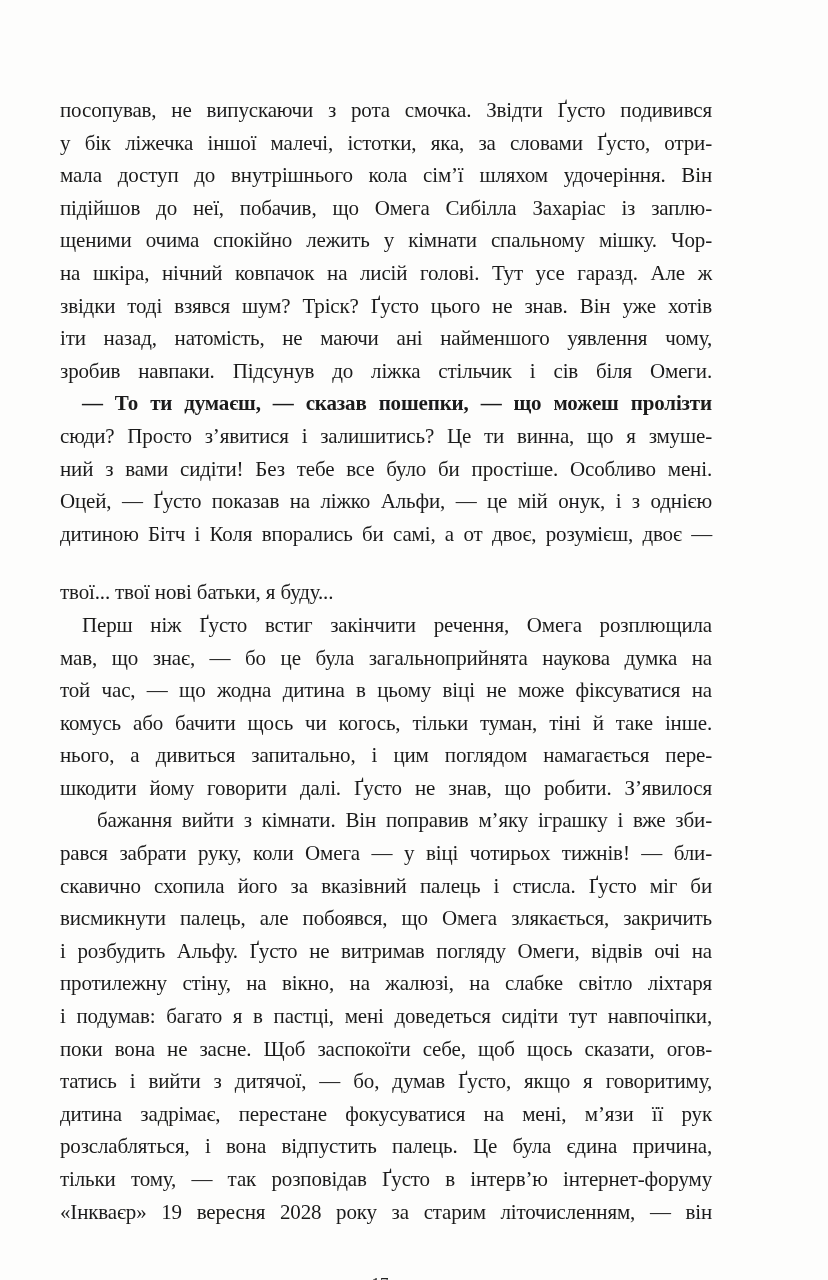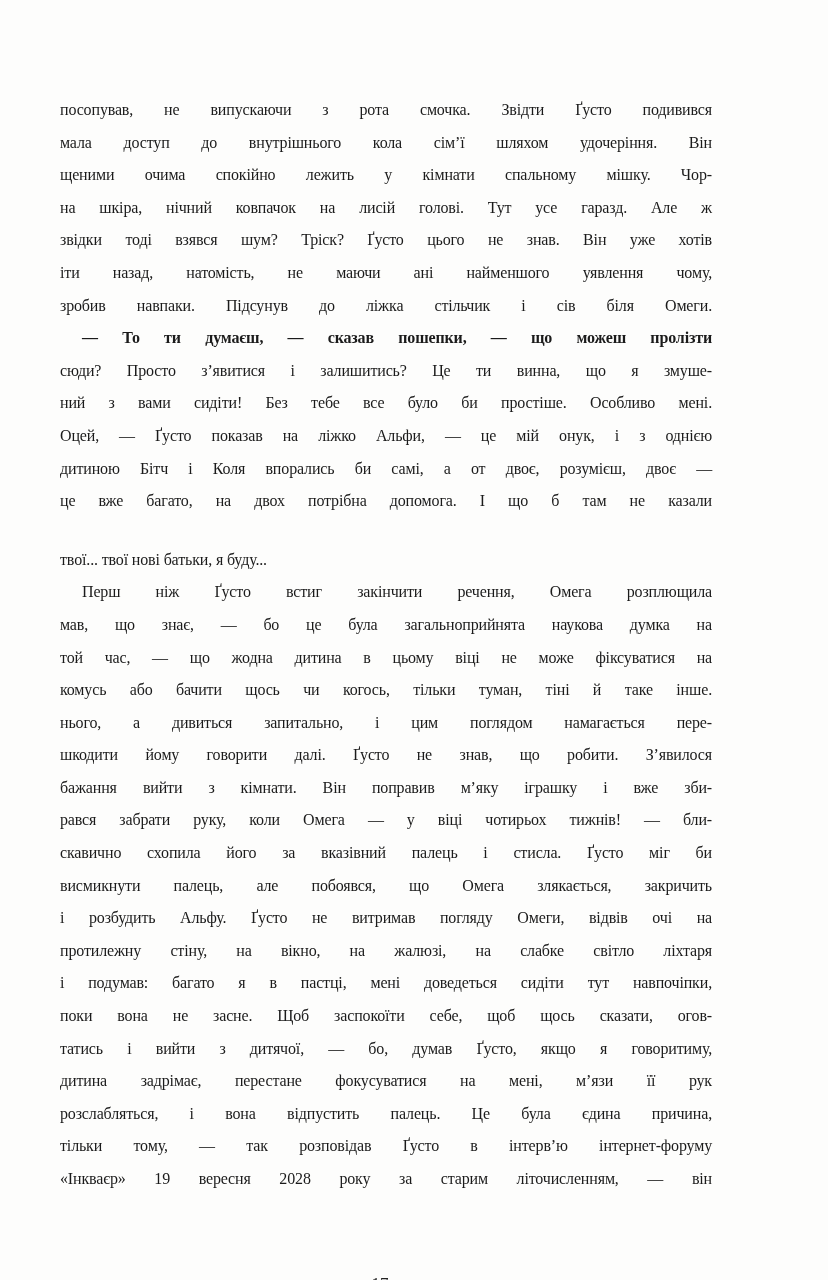--- a/index.html
+++ b/index.html
@@ -18,21 +18,21 @@
   .page {
     position: absolute;
     left: 60px;
     top: 94px;
     width: 652px;
   }
   .line {
     display: block;
     height: 32.6px;
     line-height: 32.6px;
-    font-size: 16px;
+    font-size: 21px;
     white-space: nowrap;
     text-align: justify;
     text-align-last: justify;
     letter-spacing: -0.15px;
   }
   .line.last {
     text-align-last: left;
   }
   .line.indent {
     padding-left: 22px;
@@ -45,40 +45,41 @@
     text-align: center;
     font-size: 17px;
     color: #222;
   }
 </style>
 </head>
 <body>
 
 <div class="page" id="page-body">
     <span class="line" style="display: block;">посопував, не випускаючи з рота смочка. Звідти Ґусто подивився</span>
+    <span class="line" style="display: block;">у бік ліжечка іншої малечі, істотки, яка, за словами Ґусто, отри-</span>
     <span class="line" style="display: block;">мала доступ до внутрішнього кола сім’ї шляхом удочеріння. Він</span>
+    <span class="line" style="display: block;">підійшов до неї, побачив, що Омега Сибілла Захаріас із заплю-</span>
     <span class="line" style="display: block;">щеними очима спокійно лежить у кімнати спальному мішку. Чор-</span>
     <span class="line" style="display: block;">на шкіра, нічний ковпачок на лисій голові. Тут усе гаразд. Але ж</span>
     <span class="line" style="display: block;">звідки тоді взявся шум? Тріск? Ґусто цього не знав. Він уже хотів</span>
     <span class="line" style="display: block;">іти назад, натомість, не маючи ані найменшого уявлення чому,</span>
     <span class="line" style="display: block;">зробив навпаки. Підсунув до ліжка стільчик і сів біля Омеги.</span>
     <span class="line indent" style="display: block; font-weight: bold;">— То ти думаєш, — сказав пошепки, — що можеш пролізти</span>
     <span class="line" style="display: block;">сюди? Просто з’явитися і залишитись? Це ти винна, що я змуше-</span>
     <span class="line" style="display: block;">ний з вами сидіти! Без тебе все було би простіше. Особливо мені.</span>
     <span class="line" style="display: block;">Оцей, — Ґусто показав на ліжко Альфи, — це мій онук, і з однією</span>
     <span class="line" style="display: block;">дитиною Бітч і Коля впорались би самі, а от двоє, розумієш, двоє —</span>
-    <span class="line" style="display: block;">це вже багато, на двох потрібна допомога. І що б там не казали</span>
     <span class="line last" style="display: block; margin-top: 26px;">твої... твої нові батьки, я буду...</span>
     <span class="line indent" style="display: block;">Перш ніж Ґусто встиг закінчити речення, Омега розплющила</span>
     <span class="line" style="display: block;">мав, що знає, — бо це була загальноприйнята наукова думка на</span>
     <span class="line" style="display: block;">той час, — що жодна дитина в цьому віці не може фіксуватися на</span>
     <span class="line" style="display: block;">комусь або бачити щось чи когось, тільки туман, тіні й таке інше.</span>
     <span class="line" style="display: block;">нього, а дивиться запитально, і цим поглядом намагається пере-</span>
     <span class="line" style="display: block;">шкодити йому говорити далі. Ґусто не знав, що робити. З’явилося</span>
-    <span class="line" style="display: block;">бажання вийти з кімнати. Він поправив м’яку іграшку і вже зби-</span>
+    <span class="line" style="display: block; margin-left: 37px;">бажання вийти з кімнати. Він поправив м’яку іграшку і вже зби-</span>
     <span class="line" style="display: block;">рався забрати руку, коли Омега — у віці чотирьох тижнів! — бли-</span>
     <span class="line" style="display: block;">скавично схопила його за вказівний палець і стисла. Ґусто міг би</span>
     <span class="line" style="display: block;">висмикнути палець, але побоявся, що Омега злякається, закричить</span>
     <span class="line" style="display: block;">і розбудить Альфу. Ґусто не витримав погляду Омеги, відвів очі на</span>
     <span class="line" style="display: block;">протилежну стіну, на вікно, на жалюзі, на слабке світло ліхтаря</span>
     <span class="line" style="display: block;">і подумав: багато я в пастці, мені доведеться сидіти тут навпочіпки,</span>
     <span class="line" style="display: block;">поки вона не засне. Щоб заспокоїти себе, щоб щось сказати, огов-</span>
     <span class="line" style="display: block;">татись і вийти з дитячої, — бо, думав Ґусто, якщо я говоритиму,</span>
     <span class="line" style="display: block;">дитина задрімає, перестане фокусуватися на мені, м’язи її рук</span>
     <span class="line" style="display: block;">розслабляться, і вона відпустить палець. Це була єдина причина,</span>

